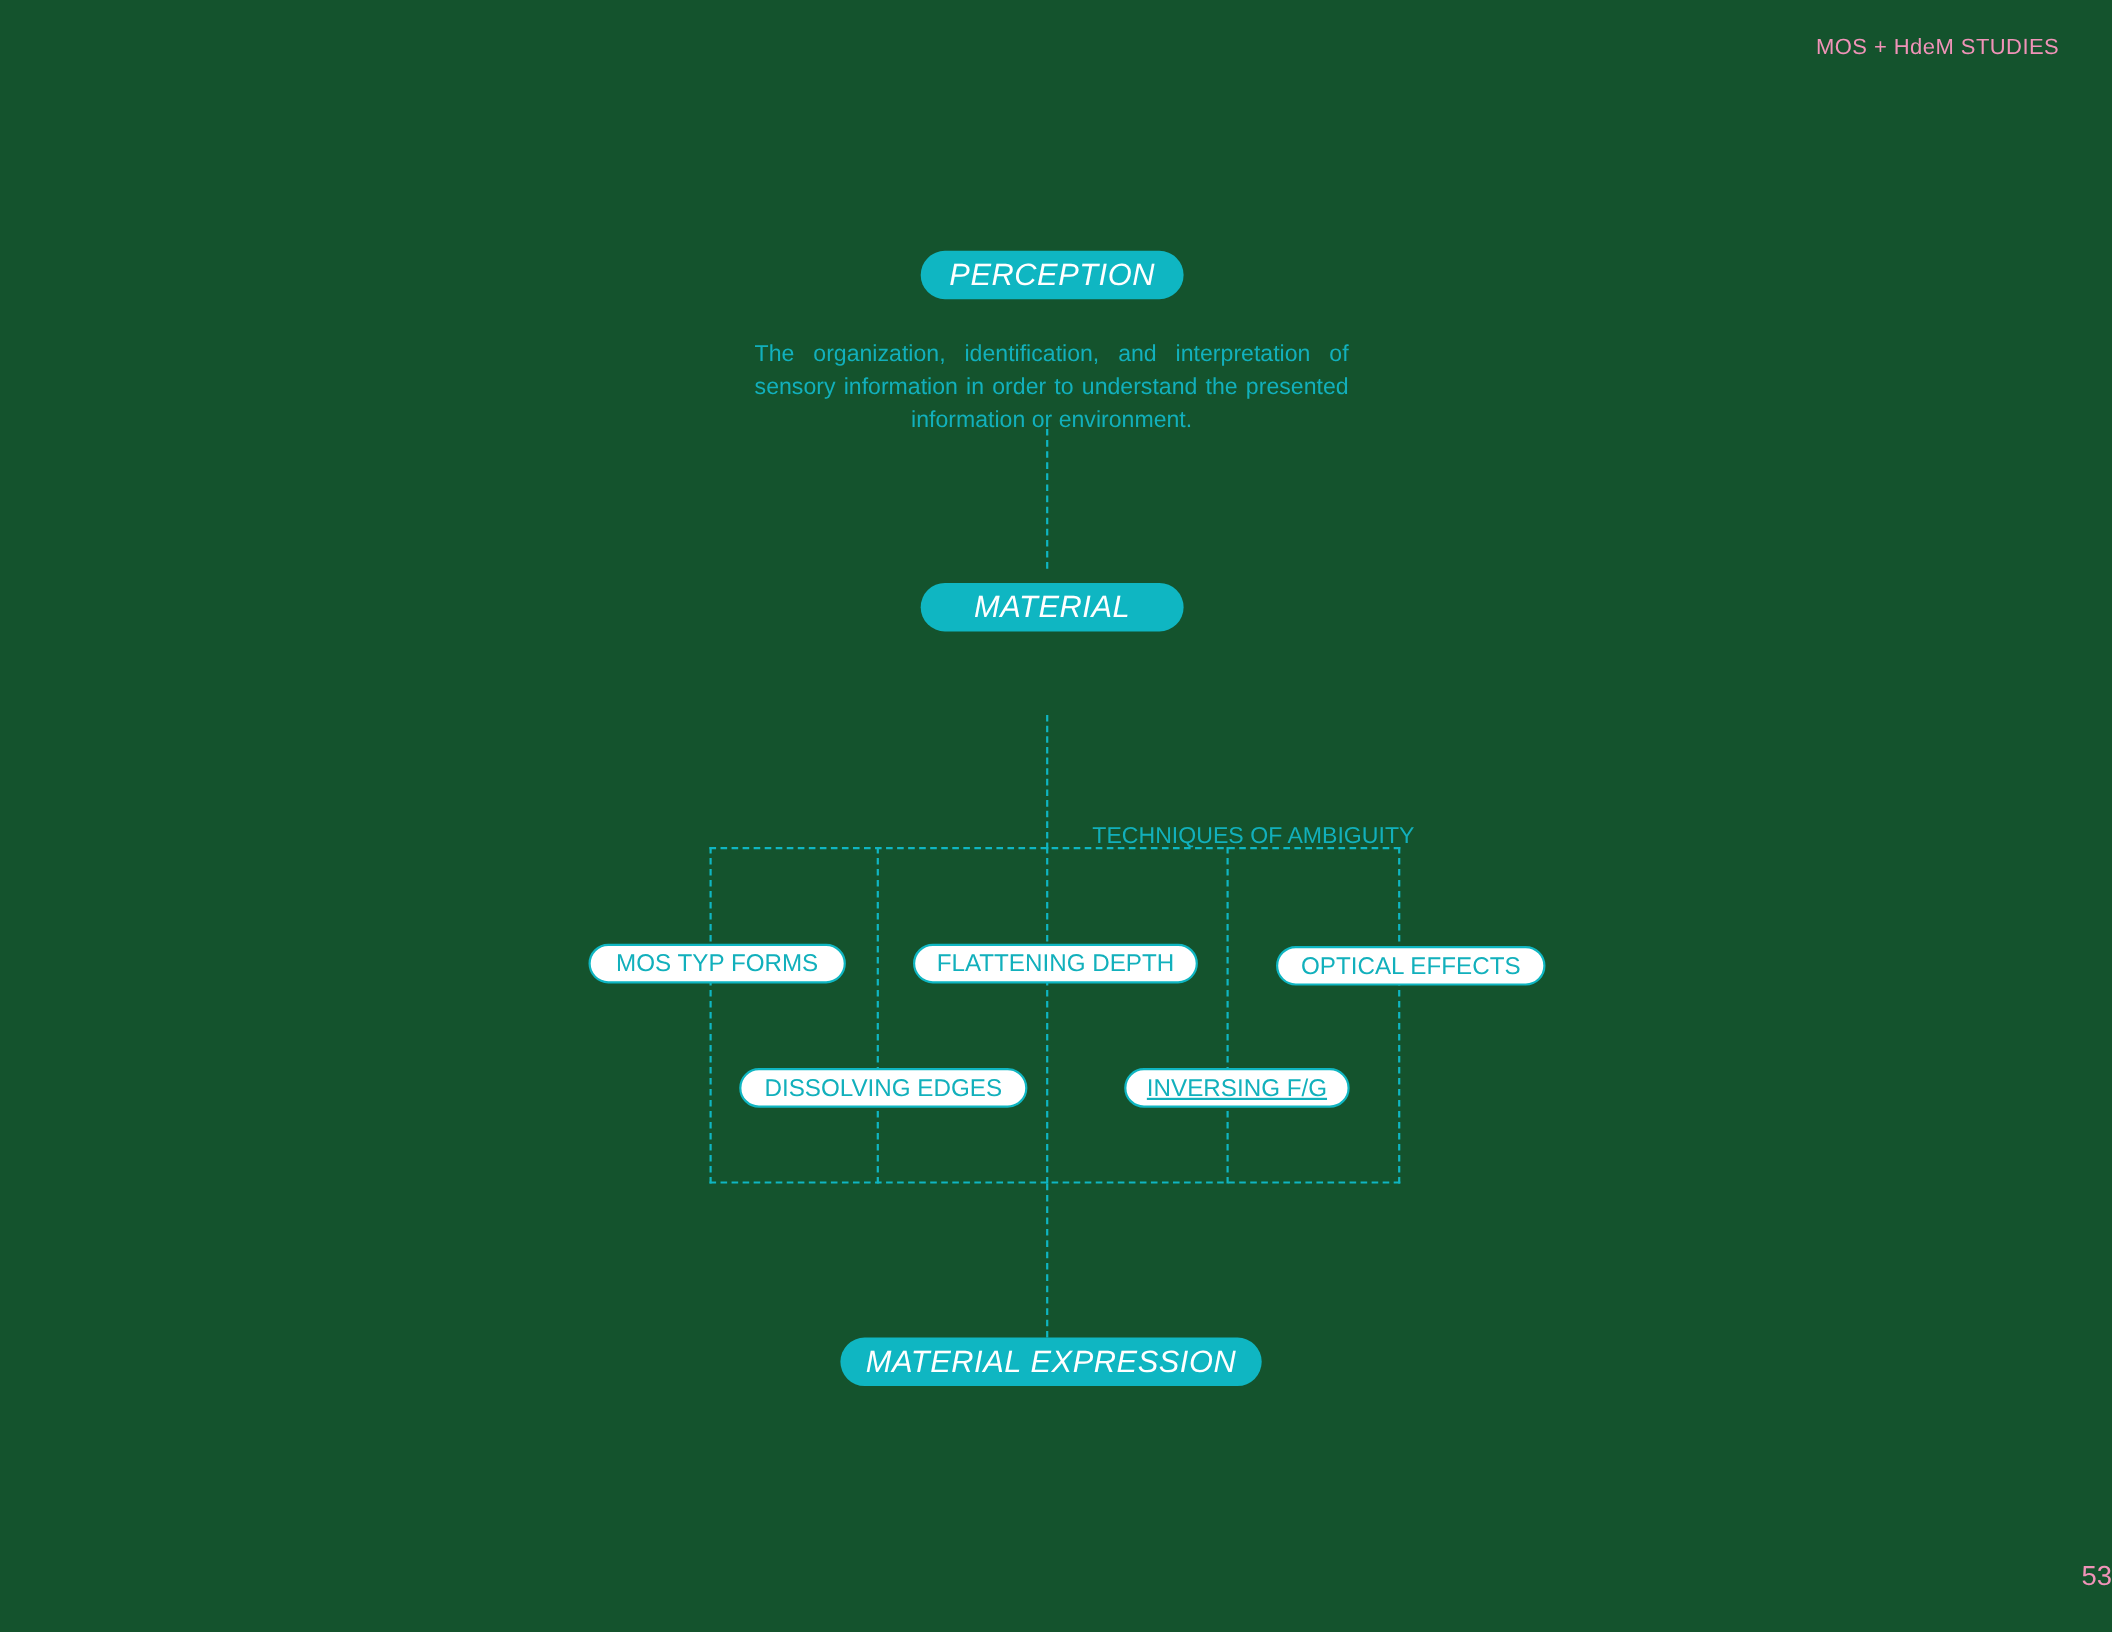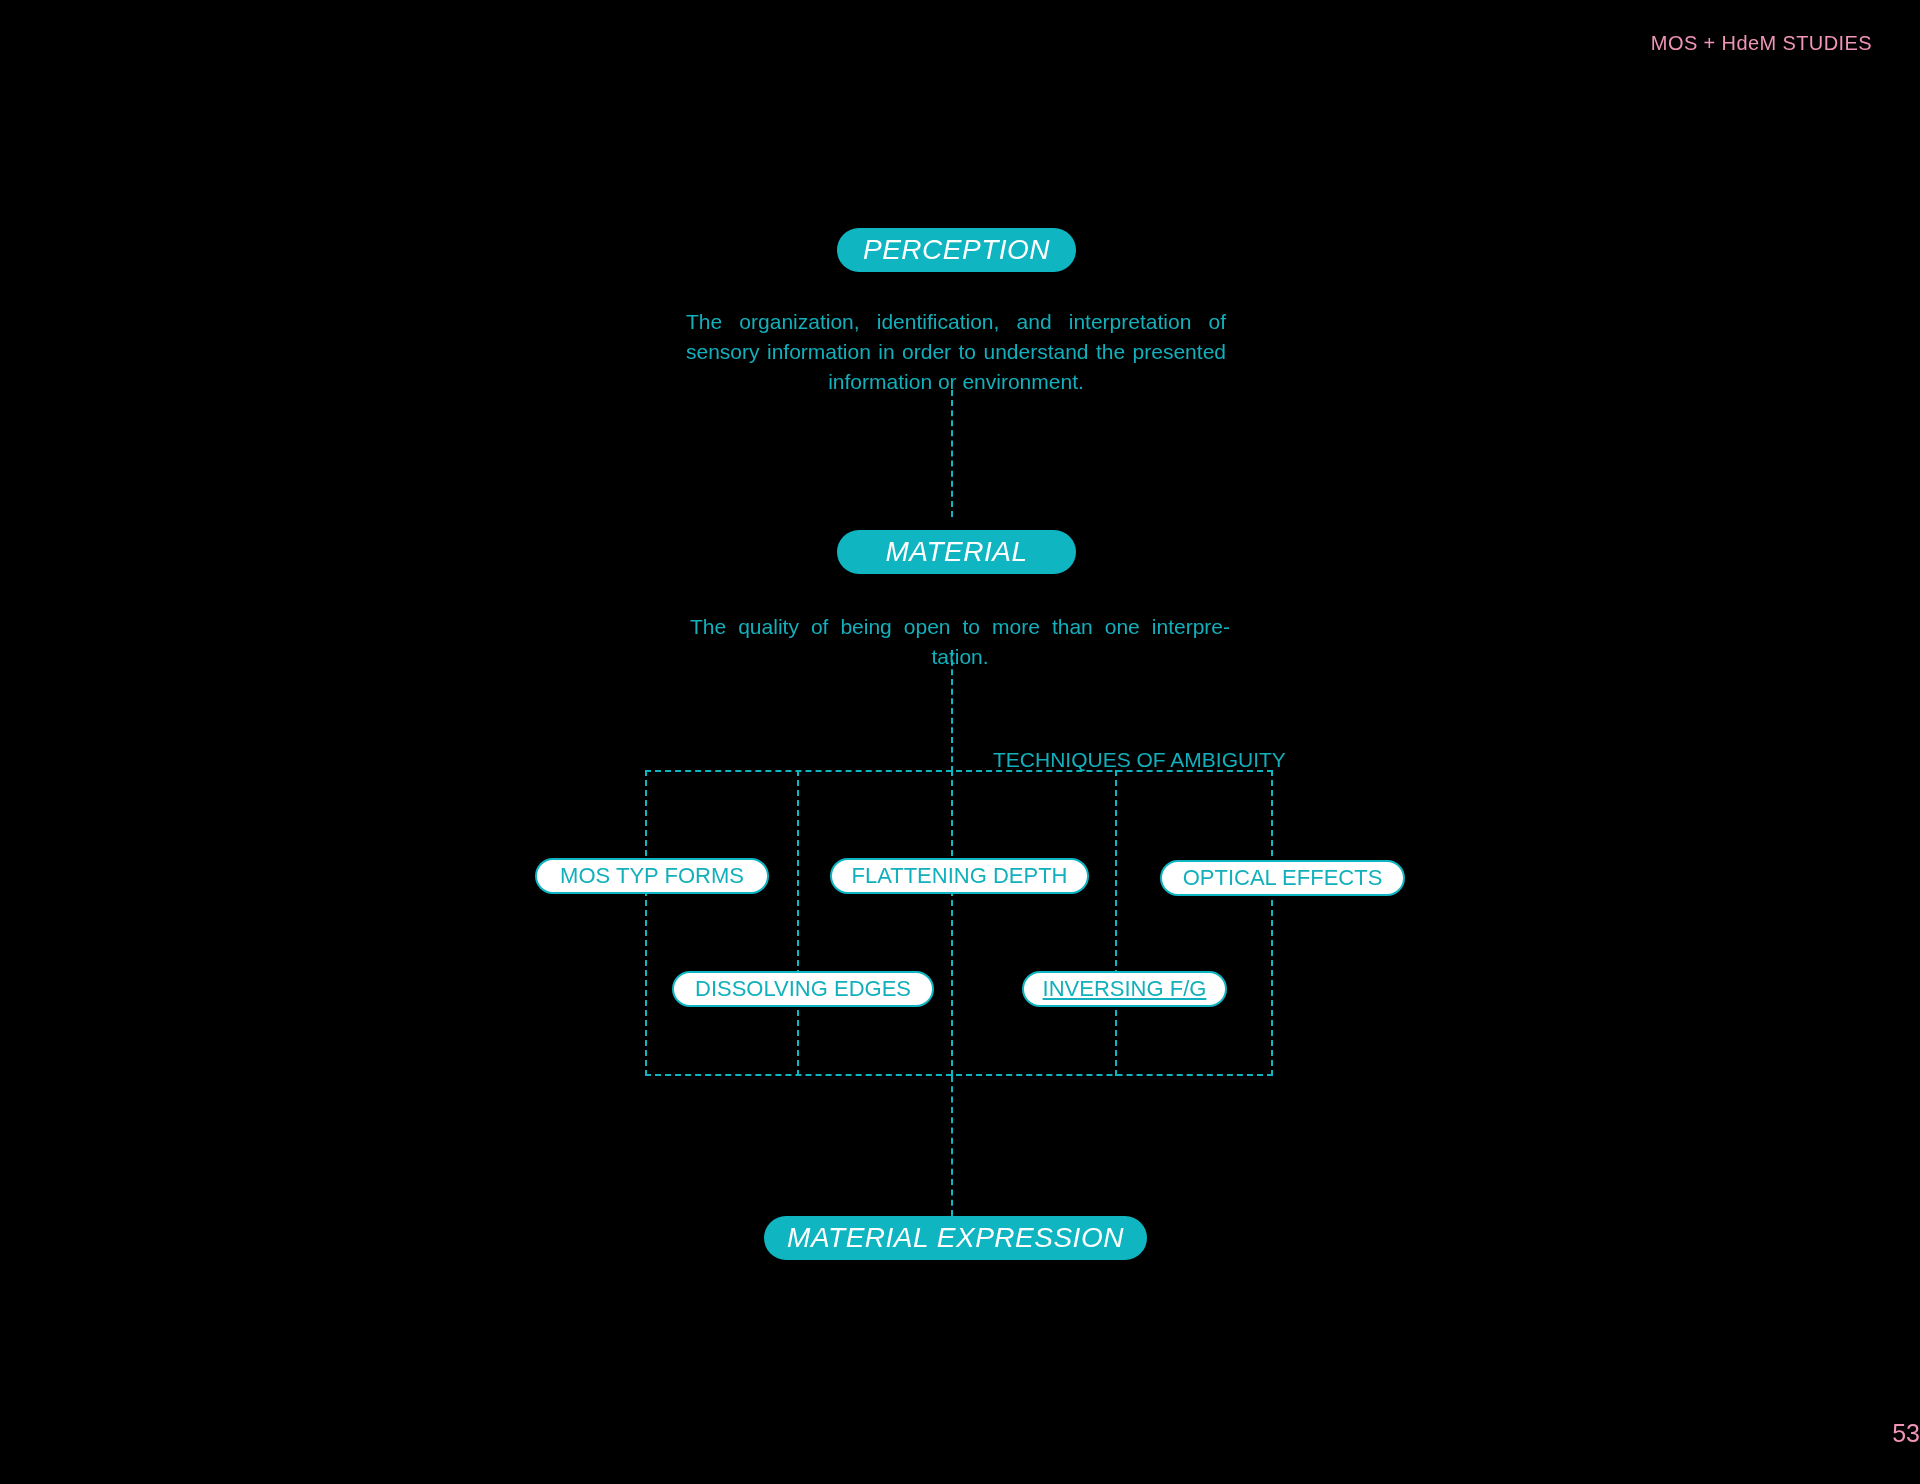--- a/index.html
+++ b/index.html
@@ -9,21 +9,21 @@
     height: 1484px;
     background: #ffffff;
     font-family: "Liberation Sans", sans-serif;
     overflow: hidden;
   }
 
   #page {
     position: relative;
     width: 1920px;
     height: 1484px;
-    background: #000000;
+    background: #14532d;
   }
 
   
   .header-label {
     position: absolute;
     top: 32px;
     right: 48px;
     font-size: 20px;
     letter-spacing: 0.4px;
     color: #F093B8;
@@ -161,21 +161,20 @@
   <div class="header-label">MOS + HdeM STUDIES</div>
 
   <div class="pill-filled" id="pill-perception">PERCEPTION</div>
 
   <div class="description" id="desc-perception">The organization, identification, and interpretation of sensory information in order to understand the presented information or environment.</div>
 
   <div class="dash-v" id="trunk-perception-ambiguity"></div>
 
   <div class="pill-filled" id="pill-ambiguity">MATERIAL</div>
 
-  <div class="description" id="desc-ambiguity">The quality of being open to more than one interpre-tation.</div>
 
   <div class="dash-v" id="trunk-ambiguity-box"></div>
 
   <div id="techniques-label">TECHNIQUES OF AMBIGUITY</div>
 
   <div id="techniques-box"></div>
   <div class="box-divider" id="divider-1"></div>
   <div class="box-divider" id="divider-2"></div>
   <div class="box-divider" id="divider-3"></div>
 

